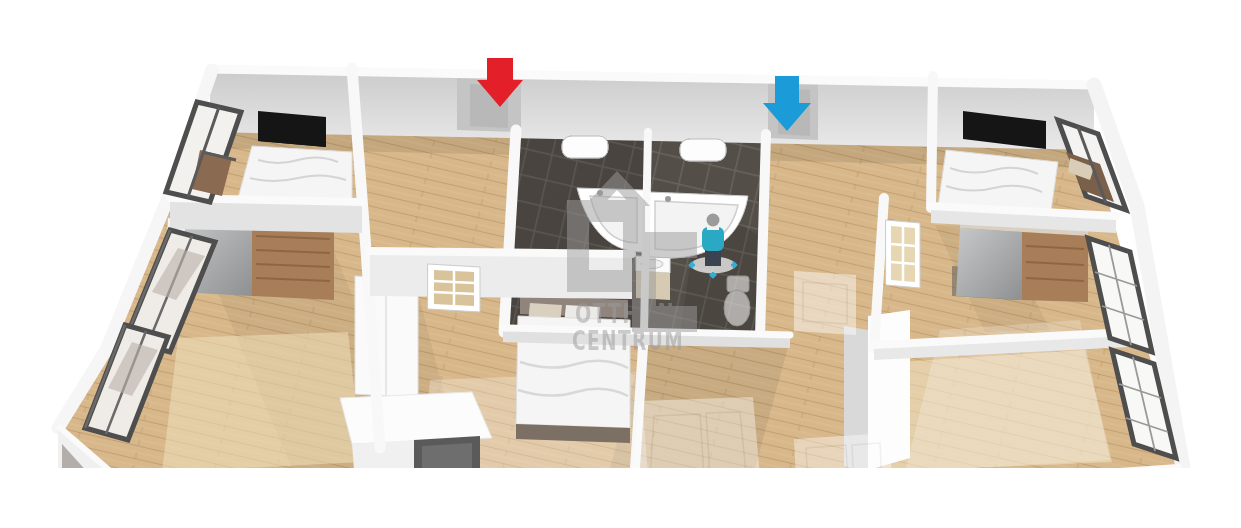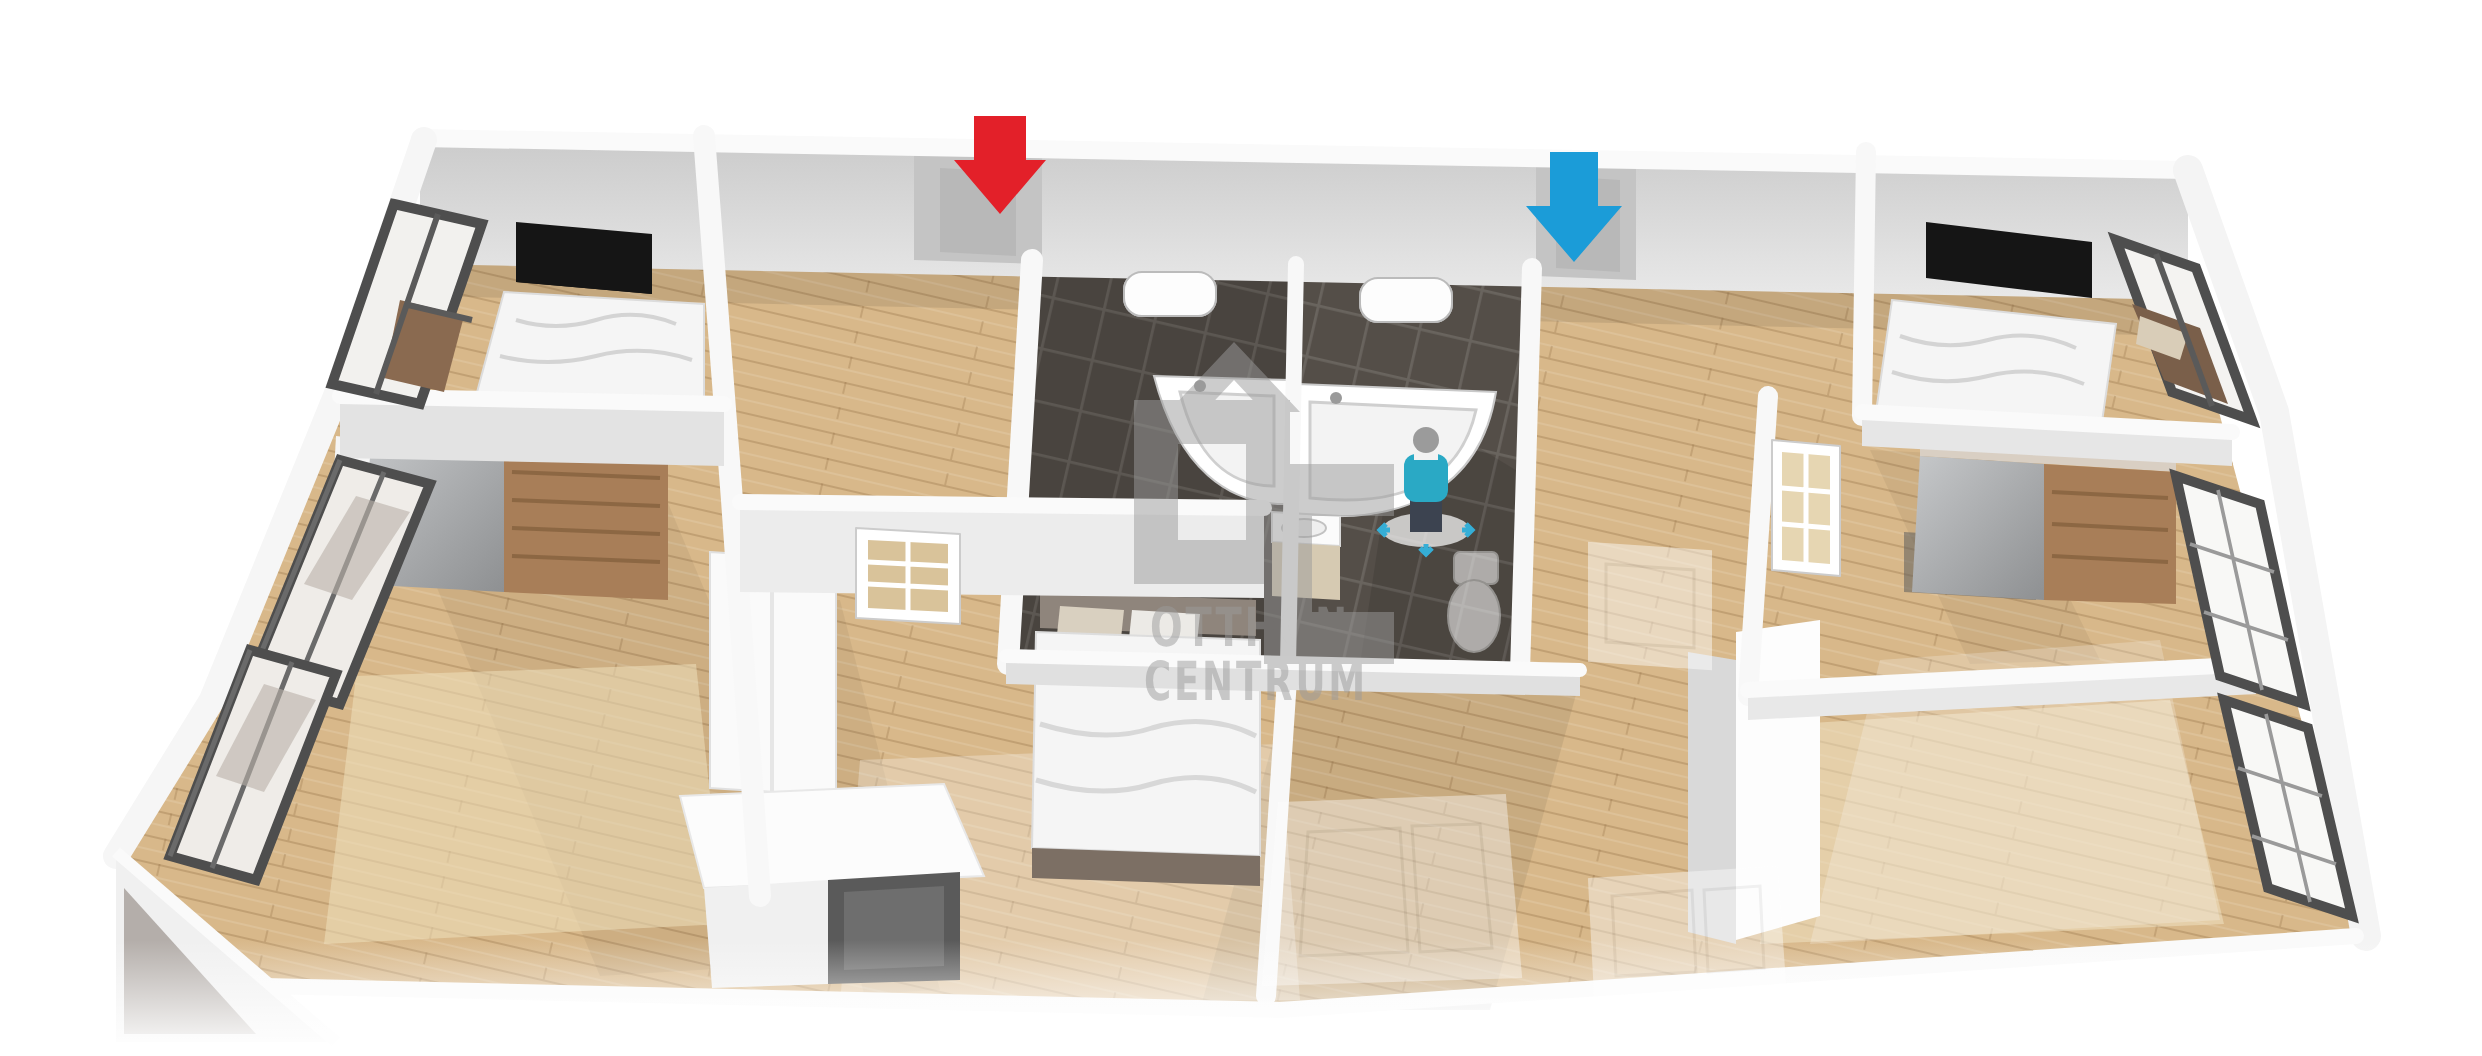--- a/index.html
+++ b/index.html
@@ -1,16 +1,16 @@
 <!DOCTYPE html>
 <html><head>
 <meta charset="utf-8">
 <style>
   html,body{margin:0;padding:0;background:#ffffff;}
-  .stage{position:relative;width:1241px;height:528px;background:#86efac;overflow:hidden;
+  .stage{position:relative;width:1241px;height:468px;background:#86efac;overflow:hidden;
          font-family:"DejaVu Sans","Liberation Sans",sans-serif;}
   svg{display:block;}
   text.wm{font-family:"DejaVu Sans","Liberation Sans",sans-serif;font-weight:700;letter-spacing:2px;}
 </style>
 </head>
 <body>
 
 <div class="stage">
 <svg width="1241" height="528" viewBox="0 0 1241 528">
   <defs>

